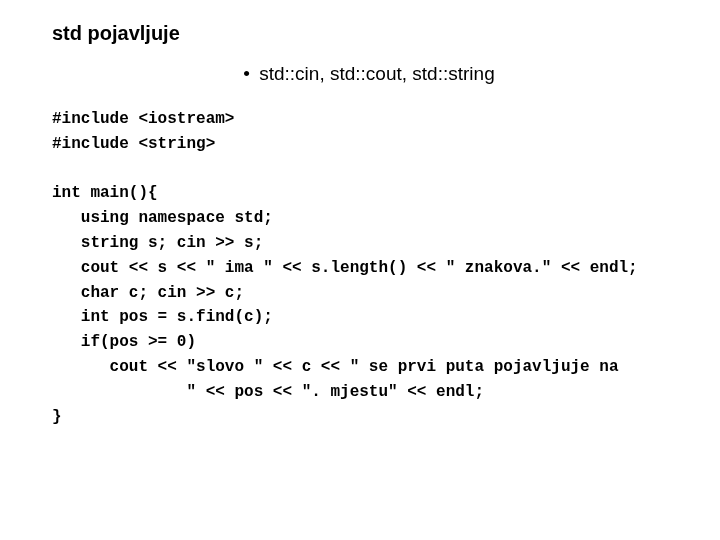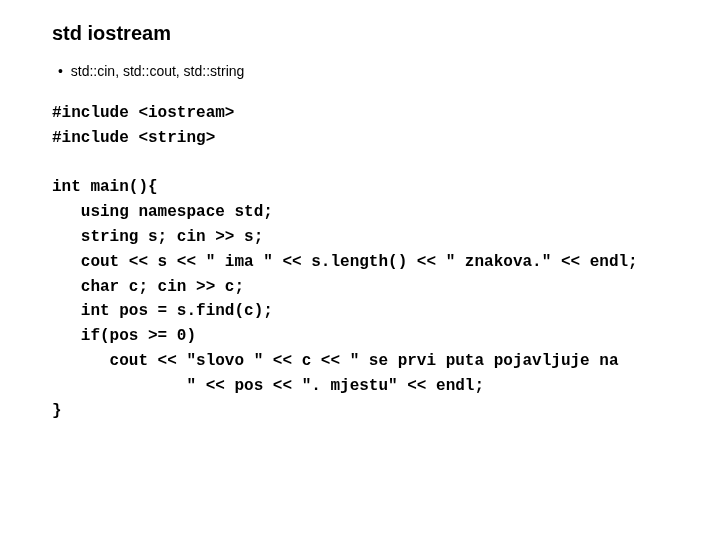--- a/index.html
+++ b/index.html
@@ -14,40 +14,41 @@
   .slide {
     box-sizing: border-box;
     padding: 22px 40px 0 52px;
   }
   .title {
     font-size: 20px;
     font-weight: bold;
     margin: 0 0 18px 0;
   }
   .bullet-row {
-    font-size: 14px;
+    font-size: 19px;
     margin: 0 0 22px 6px;
+    text-align: center;
   }
   .bullet-dot {
     display: inline-block;
     margin-right: 4px;
   }
   .code {
     font-family: "Courier New", Courier, monospace;
     font-size: 16px;
     font-weight: bold;
     line-height: 1.55;
     white-space: pre;
   }
 </style>
 </head>
 <body>
 
 <div class="slide">
-  <h1 class="title">std iostream</h1>
+  <h1 class="title">std pojavljuje</h1>
 
   <div class="bullet-row">
     <span class="bullet-dot">•</span>
     <span>std::cin, std::cout, std::string</span>
   </div>
 
   <div class="code" id="code-block">#include &lt;iostream&gt;
 #include &lt;string&gt;
 
 int main(){

